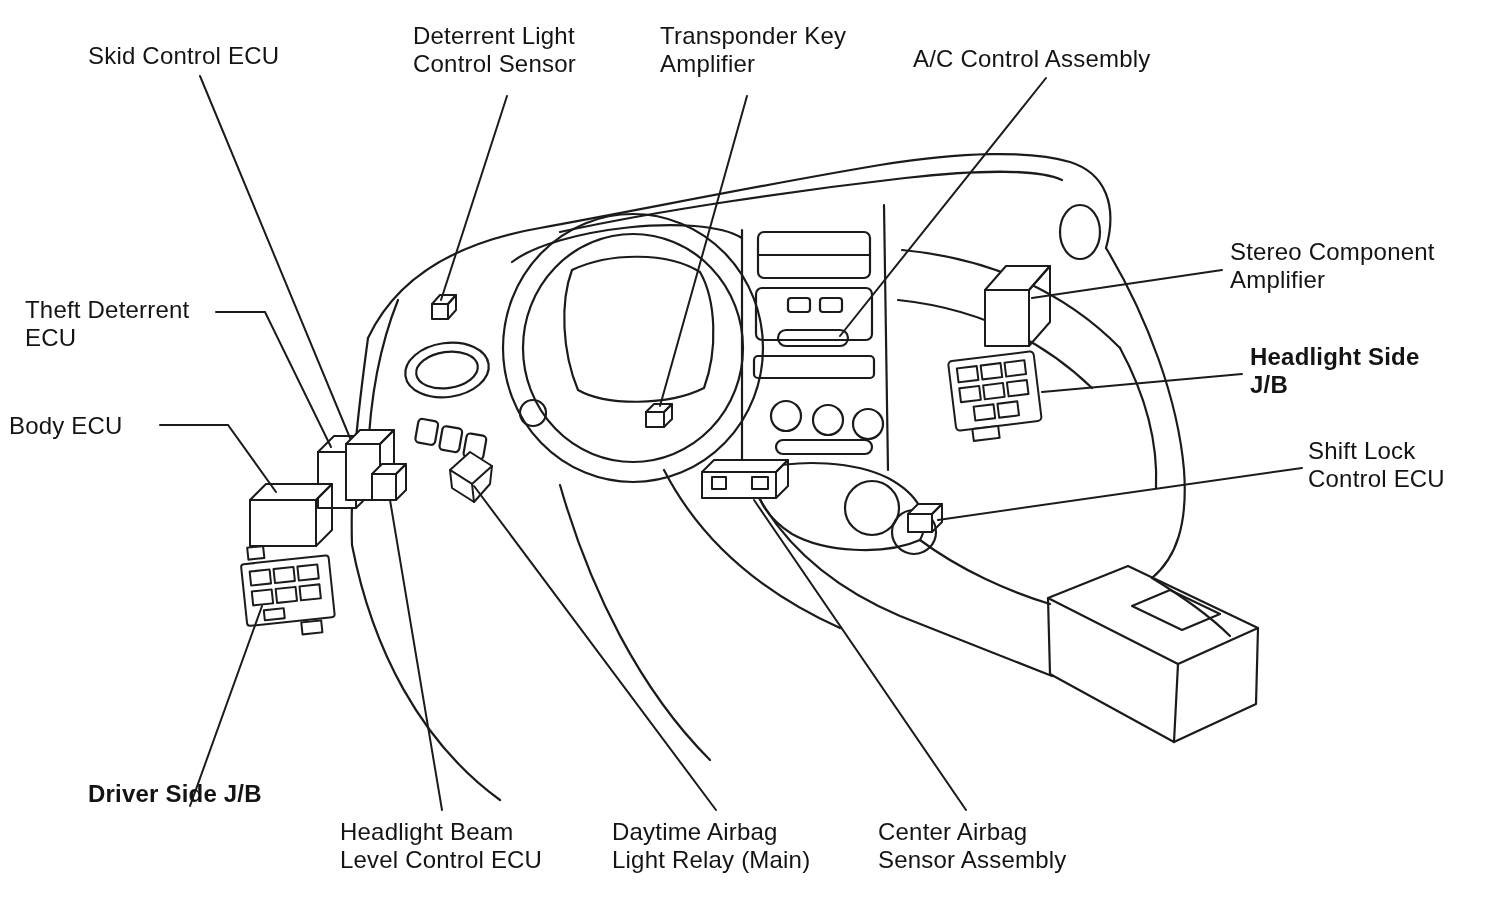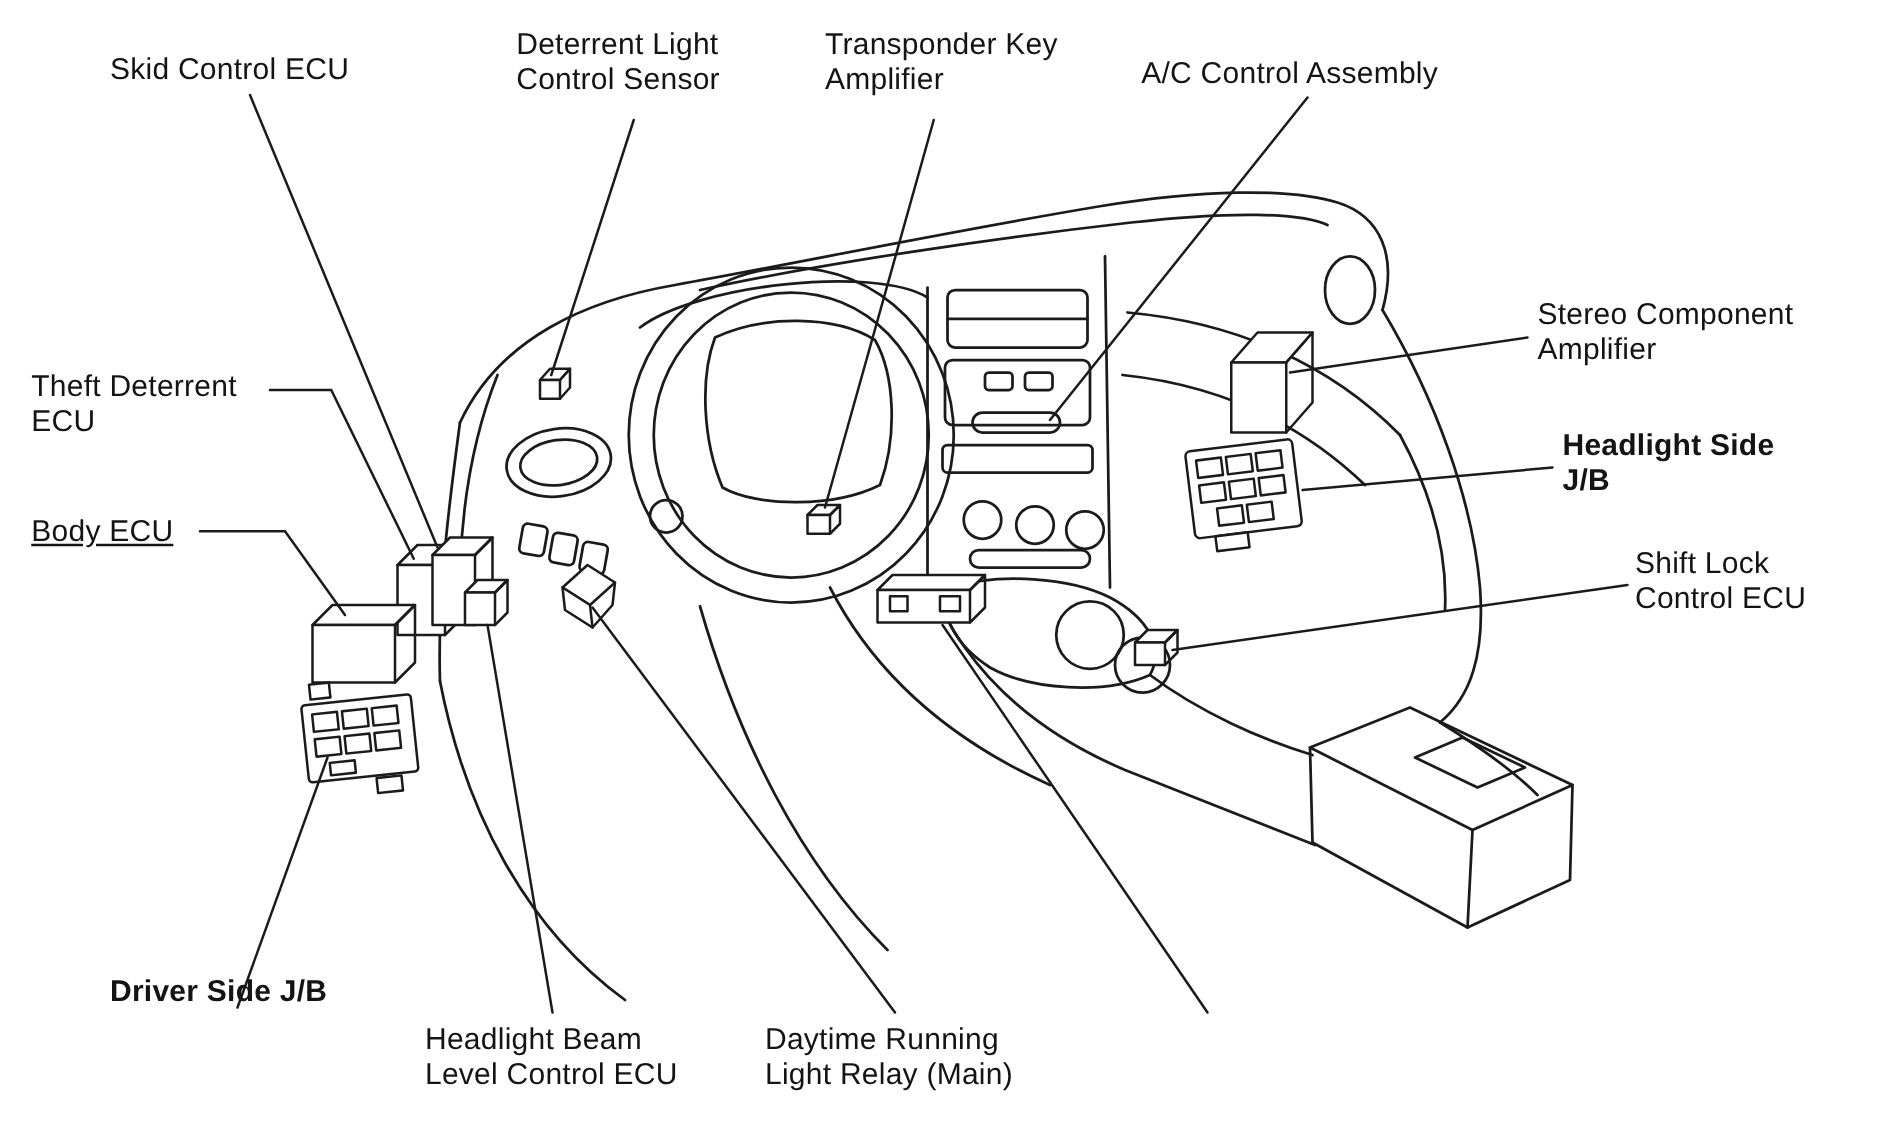--- a/index.html
+++ b/index.html
@@ -227,23 +227,25 @@
 
   <div class="label bold" style="left:1250px; top:343px;">Headlight Side
 J/B</div>
 
   <div class="label" style="left:1308px; top:437px;">Shift Lock
 Control ECU</div>
 
   <div class="label" style="left:25px; top:296px;">Theft Deterrent
 ECU</div>
 
-  <div class="label" style="left:25px; top:412px;text-decoration:underline;">Body ECU</div>
+  <div class="label" style="left:9px; top:412px;">Body ECU</div>
 
   <div class="label bold" style="left:88px; top:780px;">Driver Side J/B</div>
 
   <div class="label" style="left:340px; top:818px;">Headlight Beam
 Level Control ECU</div>
 
-  <div class="label" style="left:612px; top:818px;">Daytime Running
+  <div class="label" style="left:612px; top:818px;">Daytime Airbag
 Light Relay (Main)</div>
 
+  <div class="label" style="left:878px; top:818px;">Center Airbag
+Sensor Assembly</div>
 </div>
 
 </body></html>

